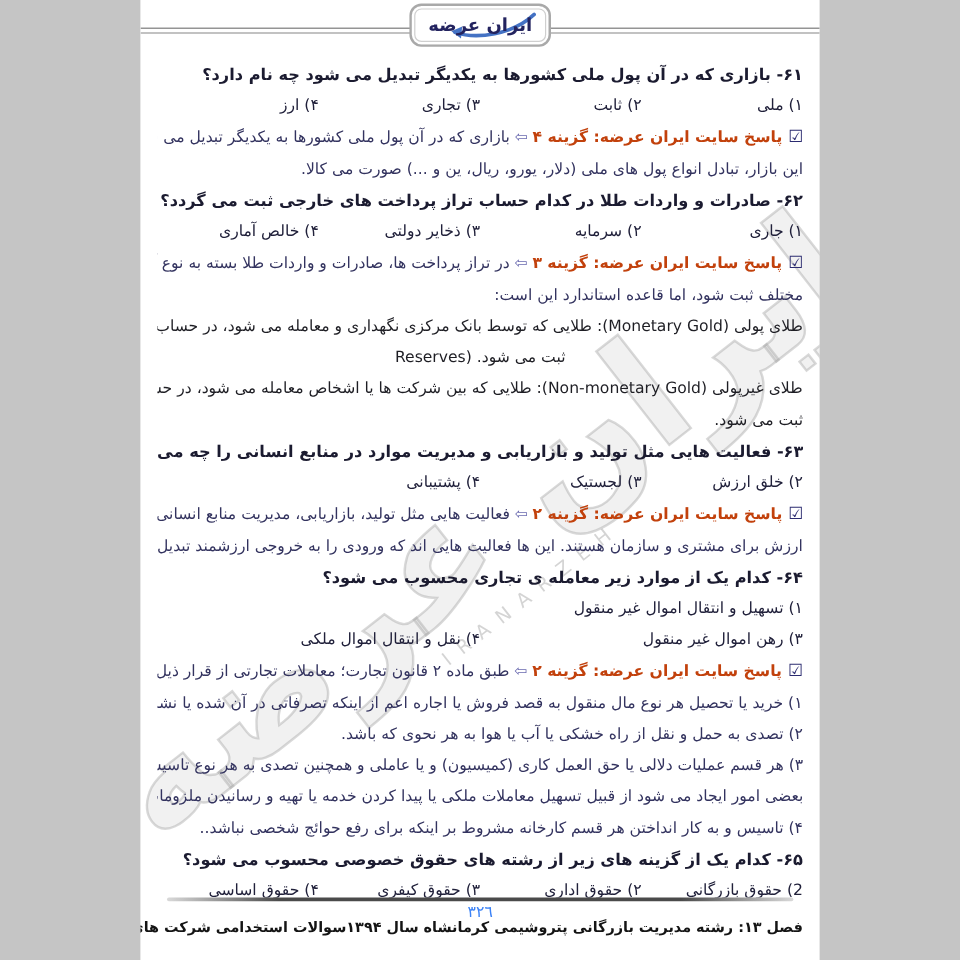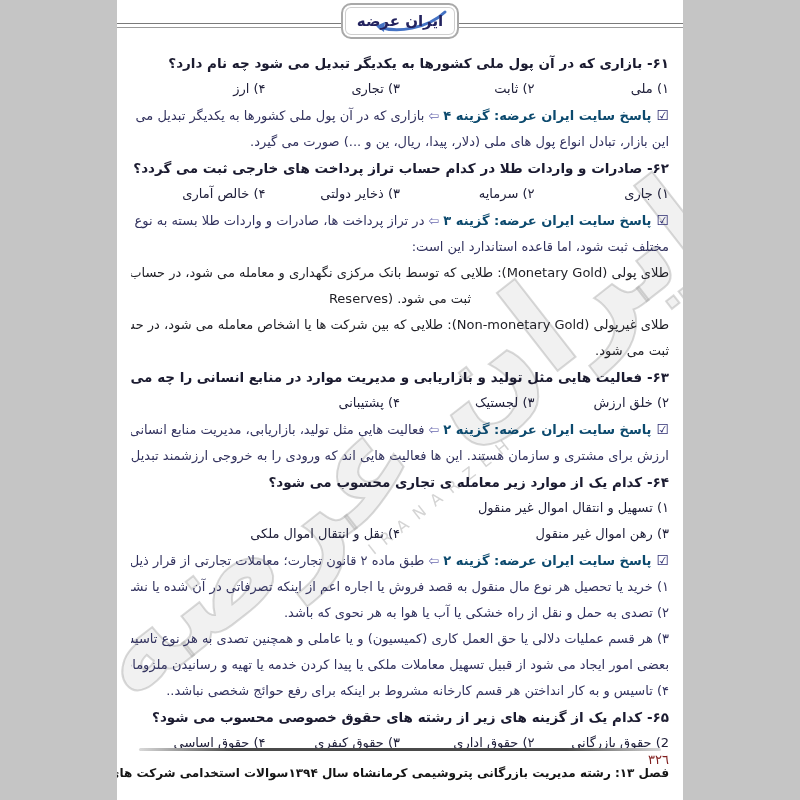--- a/index.html
+++ b/index.html
@@ -59,34 +59,34 @@
     text-align:right; width:100%;
   }
   .q-title { font-weight:bold; color:#1b1b30; font-size:13.5px; }
   .opts { display:grid; color:#20203a; }
   .cols4 { grid-template-columns:1fr 1fr 1fr 1fr; }
   .cols2 { grid-template-columns:1fr 1fr; }
   .opts span { overflow:hidden; white-space:nowrap; }
   .ans  { color:#33335f; }
   .fill { text-align-last:justify; }
   .chk  { color:#2b2b70; font-size:14px; margin-left:5px; }
-  .ans-label { font-weight:bold; color:#0c4a6e; }
+  .ans-label { font-weight:bold; color:#c2410c; }
   .arrow { color:#6b6bb0; margin:0 4px; }
   .note { color:#1e1e24; }
   .ltr  { direction:ltr; text-align:center; }
   
   .footer { position:absolute; left:14px; right:14px; bottom:6px; height:46px; z-index:3; background:#fff; }
   .footer-rule {
     height:3px; margin:0 8px;
     background:linear-gradient(to right, #d9d9d9, #4a4a4a 18%, #4a4a4a 82%, #d9d9d9);
     border-radius:2px;
   }
   .page-number {
-    font-family:Liberation Sans, sans-serif;
-    font-size:13px; color:#7f1d1d; line-height:16px; margin-top:1px;
+    text-align:center; font-family:Liberation Sans, sans-serif;
+    font-size:13px; color:#3b82f6; line-height:16px; margin-top:1px;
   }
   .footer-row { display:flex; justify-content:space-between; margin-top:-2px; }
   .footer-row div { font-weight:bold; font-size:12px; color:#141414; white-space:nowrap; }
 </style>
 </head>
 <body>
 
 <div class="page">
 
   <div class="watermark">
@@ -111,21 +111,21 @@
       <div class="line q-title">۶۱- بازاری که در آن پول ملی کشورها به یکدیگر تبدیل می شود چه نام دارد؟</div>
       <div class="line opts cols4">
         <span>۱) ملی</span>
         <span>۲) ثابت</span>
         <span>۳) تجاری</span>
         <span>۴) ارز</span>
       </div>
       <div class="line ans fill">
         <span class="chk">☑</span><span class="ans-label">پاسخ سایت ایران عرضه: گزینه ۴</span><span class="arrow">⇦</span><span>بازاری که در آن پول ملی کشورها به یکدیگر تبدیل می شود همان بازار ارز است. در</span>
       </div>
-      <div class="line ans">این بازار، تبادل انواع پول های ملی (دلار، پیدا، ریال، ین و ...) صورت می گیرد.</div>
+      <div class="line ans">این بازار، تبادل انواع پول های ملی (دلار، یورو، ریال، ین و ...) صورت می کالا.</div>
     </section>
 
     <section>
       <div class="line q-title">۶۲- صادرات و واردات طلا در کدام حساب تراز پرداخت های خارجی ثبت می گردد؟</div>
       <div class="line opts cols4">
         <span>۱) جاری</span>
         <span>۲) سرمایه</span>
         <span>۳) ذخایر دولتی</span>
         <span>۴) خالص آماری</span>
       </div>

